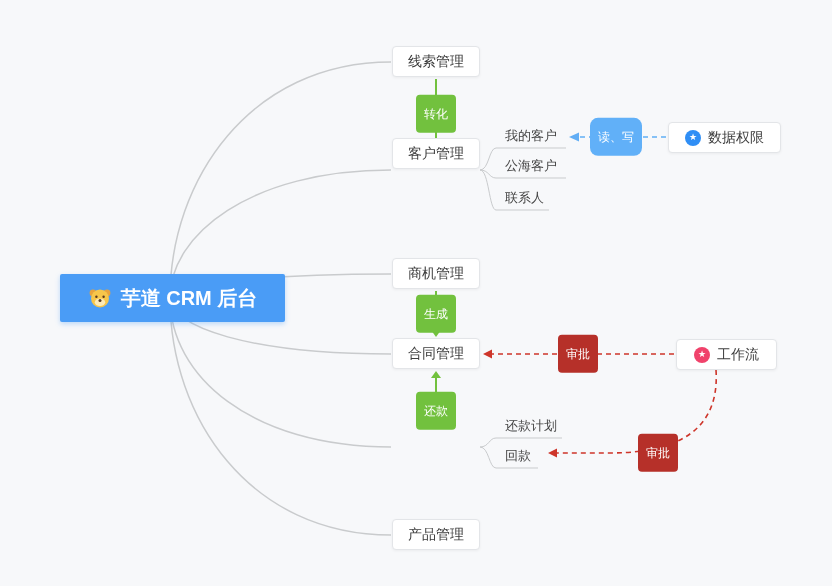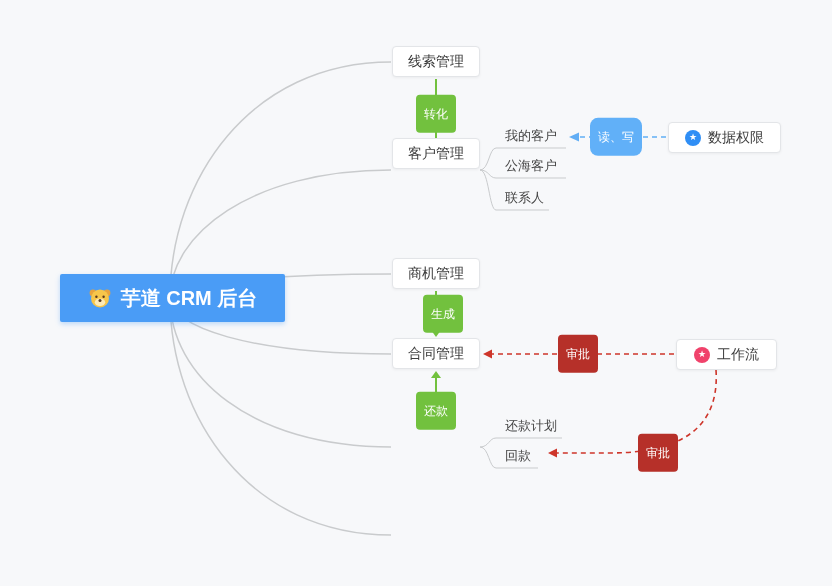--- a/index.html
+++ b/index.html
@@ -79,20 +79,21 @@
       <circle cx="15.6" cy="10.8" r="1.2" fill="#5b3a1e"></circle>
       <circle cx="12" cy="14.6" r="1.5" fill="#5b3a1e"></circle>
     </svg>
     <span>芋道 CRM 后台</span>
   </div>
 
   <div class="node module" style="top:46px;">线索管理</div>
   <div class="node module" style="top:138px;">客户管理</div>
   <div class="node module" style="top:258px;">商机管理</div>
   <div class="node module" style="top:338px;">合同管理</div>
+  <div class="node module" style="top:519px;">产品管理</div>
 
   <div class="sub-label" style="left:505px;top:127px;">我的客户</div>
   <div class="sub-label" style="left:505px;top:157px;">公海客户</div>
   <div class="sub-label" style="left:505px;top:189px;text-align:right;">联系人</div>
 
   <div class="sub-label" style="left:505px;top:417px;">还款计划</div>
   <div class="sub-label" style="left:505px;top:447px;">回款</div>
 
   <div class="node ext" style="left:668px;top:122px;width:113px;">
     <span class="star-circle blue">
@@ -101,19 +102,19 @@
     <span>数据权限</span>
   </div>
   <div class="node ext" style="left:676px;top:339px;width:101px;">
     <span class="star-circle pink">
       <span>★</span>
     </span>
     <span>工作流</span>
   </div>
 
   <span class="badge green" style="left:436px;top:114px;">转化</span>
-  <span class="badge green" style="left:436px;top:314px;margin-left:7px;">生成</span>
+  <span class="badge green" style="left:436px;top:314px;">生成</span>
   <span class="badge green" style="left:436px;top:399px;margin-top:12px;">还款</span>
   <span class="badge blue" style="left:616px;top:137px;">读、写</span>
   <span class="badge red" style="left:578px;top:354px;">审批</span>
   <span class="badge red" style="left:658px;top:453px;">审批</span>
 
 </div>
 
 </body></html>

